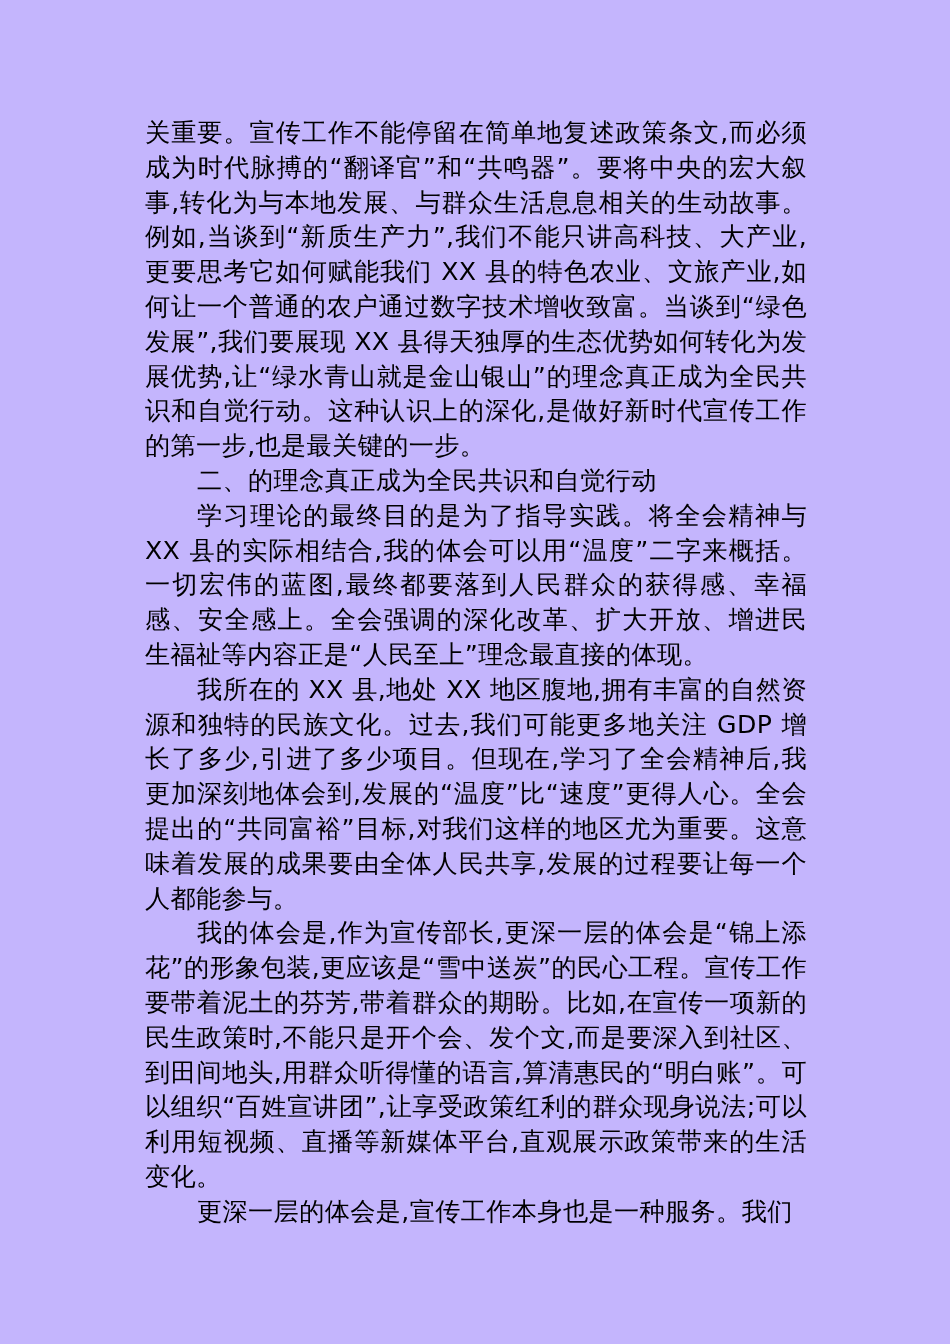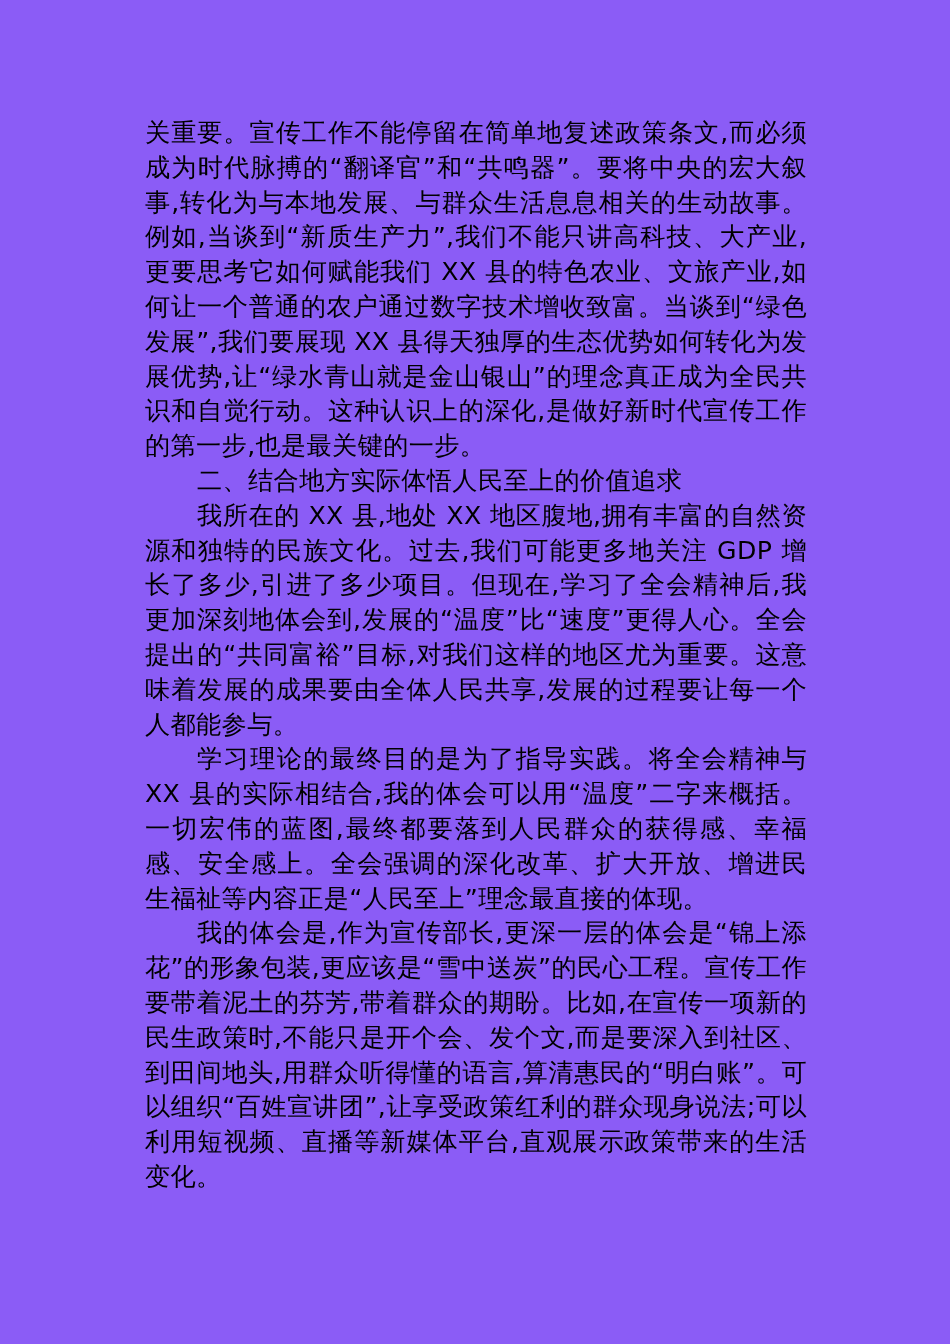--- a/index.html
+++ b/index.html
@@ -12,21 +12,21 @@
     height: 1344px;
     position: relative;
     overflow: hidden;
   }
   .page {
     position: absolute;
     left: 0;
     top: 0;
     width: 950px;
     height: 1344px;
-    background: #8b5cf6;
+    background: #c4b5fd;
   }
   .content {
     position: absolute;
     left: 145px;
     top: 116px;
     width: 662px;
     font-family: "DejaVu Sans", "Liberation Serif", sans-serif;
     font-size: 25.2px;
     line-height: 34.8px;
     color: #000000;
@@ -48,18 +48,19 @@
     text-indent: 52px;
     text-align: left;
   }
 </style>
 </head>
 <body>
 
 <div class="page">
   <div class="content">
     <p class="para cont">关重要。宣传工作不能停留在简单地复述政策条文,而必须成为时代脉搏的“翻译官”和“共鸣器”。要将中央的宏大叙事,转化为与本地发展、与群众生活息息相关的生动故事。例如,当谈到“新质生产力”,我们不能只讲高科技、大产业,更要思考它如何赋能我们 XX 县的特色农业、文旅产业,如何让一个普通的农户通过数字技术增收致富。当谈到“绿色发展”,我们要展现 XX 县得天独厚的生态优势如何转化为发展优势,让“绿水青山就是金山银山”的理念真正成为全民共识和自觉行动。这种认识上的深化,是做好新时代宣传工作的第一步,也是最关键的一步。</p>
-    <p class="heading">二、结合地方实际体悟人民至上的价值追求</p>
+    <p class="heading">二、的理念真正成为全民共识和自觉行动</p>
+    <p class="para">学习理论的最终目的是为了指导实践。将全会精神与 XX 县的实际相结合,我的体会可以用“温度”二字来概括。一切宏伟的蓝图,最终都要落到人民群众的获得感、幸福感、安全感上。全会强调的深化改革、扩大开放、增进民生福祉等内容正是“人民至上”理念最直接的体现。</p>
     <p class="para">我所在的 XX 县,地处 XX 地区腹地,拥有丰富的自然资源和独特的民族文化。过去,我们可能更多地关注 GDP 增长了多少,引进了多少项目。但现在,学习了全会精神后,我更加深刻地体会到,发展的“温度”比“速度”更得人心。全会提出的“共同富裕”目标,对我们这样的地区尤为重要。这意味着发展的成果要由全体人民共享,发展的过程要让每一个人都能参与。</p>
-    <p class="para">学习理论的最终目的是为了指导实践。将全会精神与 XX 县的实际相结合,我的体会可以用“温度”二字来概括。一切宏伟的蓝图,最终都要落到人民群众的获得感、幸福感、安全感上。全会强调的深化改革、扩大开放、增进民生福祉等内容正是“人民至上”理念最直接的体现。</p>
     <p class="para">我的体会是,作为宣传部长,更深一层的体会是“锦上添花”的形象包装,更应该是“雪中送炭”的民心工程。宣传工作要带着泥土的芬芳,带着群众的期盼。比如,在宣传一项新的民生政策时,不能只是开个会、发个文,而是要深入到社区、到田间地头,用群众听得懂的语言,算清惠民的“明白账”。可以组织“百姓宣讲团”,让享受政策红利的群众现身说法;可以利用短视频、直播等新媒体平台,直观展示政策带来的生活变化。</p>
+    <p class="para">更深一层的体会是,宣传工作本身也是一种服务。我们</p>
   </div>
 </div>
 
 </body></html>

